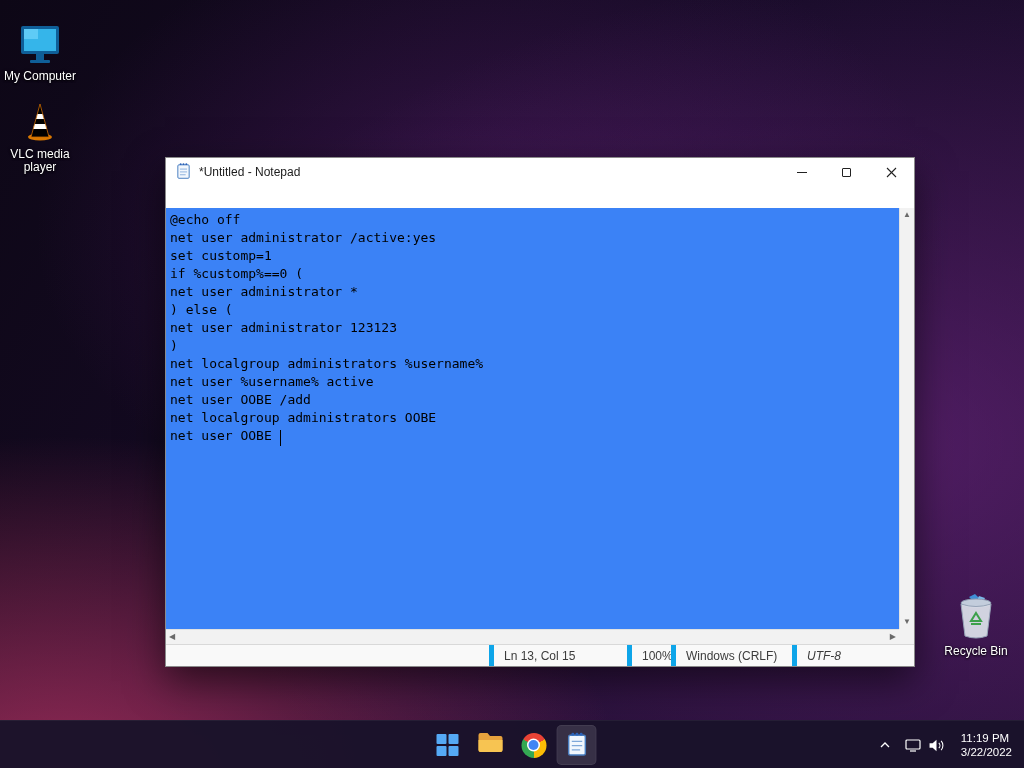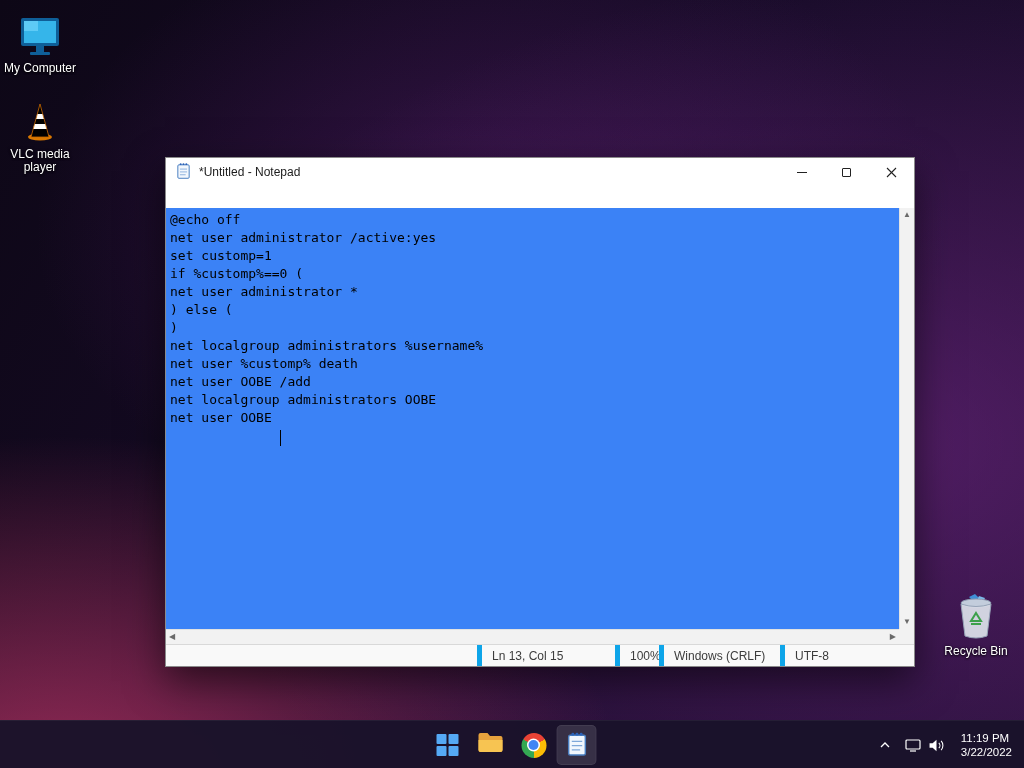--- a/index.html
+++ b/index.html
@@ -65,21 +65,21 @@
   .statusbar {
     position:absolute; left:0; right:0; bottom:0; height:22px;
     background:#f9f9f9; border-top:1px solid #d9d9d9;
     display:flex; align-items:stretch; font-size:12px; color:#3c3c3c;
   }
   .st-spacer { flex:1; }
   .st-cell { display:flex; align-items:center; padding-left:10px; border-left:5px solid #0ea5e9; }
   .st-cursor { width:138px; }
   .st-zoom { width:44px; }
   .st-eol { width:121px; }
-  .st-enc { width:134px; }
+  .st-enc { width:122px;font-style:italic; }
 
   
   .taskbar {
     position:absolute; left:0; bottom:0; width:1024px; height:48px;
     background:rgba(26,19,42,.97); border-top:1px solid rgba(255,255,255,.05);
   }
   .tb-center {
     position:absolute; left:50%; top:0; height:48px; transform:translateX(-50%);
     display:flex; align-items:center; gap:3px;
   }
@@ -104,21 +104,21 @@
 
   .tb-right { position:absolute; right:4px; top:0; height:48px; display:flex; align-items:center; gap:2px; }
   .tray-btn { height:40px; display:flex; align-items:center; justify-content:center; gap:7px; padding:0 6px; border-radius:5px; }
   .clock { color:#fff; font-size:11.5px; line-height:14px; padding:0 8px; }
 </style>
 </head>
 <body>
 
 <div class="desktop">
 
-  <div class="desk-icon" style="left:1px;top:16px">
+  <div class="desk-icon" style="left:1px;top:24px">
     <span>
       <svg width="44" height="42" viewBox="0 0 44 42">
         <rect x="3" y="2" width="38" height="28" rx="2" fill="#0f5f98"></rect>
         <rect x="6" y="5" width="32" height="22" fill="#35b5ea"></rect>
         <rect x="6" y="5" width="14" height="10" fill="#7fdcff" opacity="0.55"></rect>
         <rect x="18" y="30" width="8" height="6" fill="#0f5f98"></rect>
         <rect x="12" y="36" width="20" height="3" rx="1" fill="#0f5f98"></rect>
       </svg>
     </span>
     <div class="desk-label">My Computer</div>
@@ -184,23 +184,24 @@
 
     <div class="text-area">
       <div>
 
       <div class="code-line">@echo off</div>
           <div class="code-line">net user administrator /active:yes</div>
           <div class="code-line">set customp=1</div>
           <div class="code-line">if %customp%==0 (</div>
           <div class="code-line">net user administrator *</div>
           <div class="code-line">) else (</div>
+          <div class="code-line">net user administrator 123123</div>
           <div class="code-line">)</div>
           <div class="code-line">net localgroup administrators %username%</div>
-          <div class="code-line">net user %customp% death</div>
+          <div class="code-line">net user %username% active</div>
           <div class="code-line">net user OOBE /add</div>
           <div class="code-line">net localgroup administrators OOBE</div>
           <div class="code-line">net user OOBE </div>
         </div>
       <div class="caret"></div>
     </div>
 
     <div class="vscroll">
       <span class="scr-arrow">▲</span>
       <span class="scr-arrow">▼</span>

